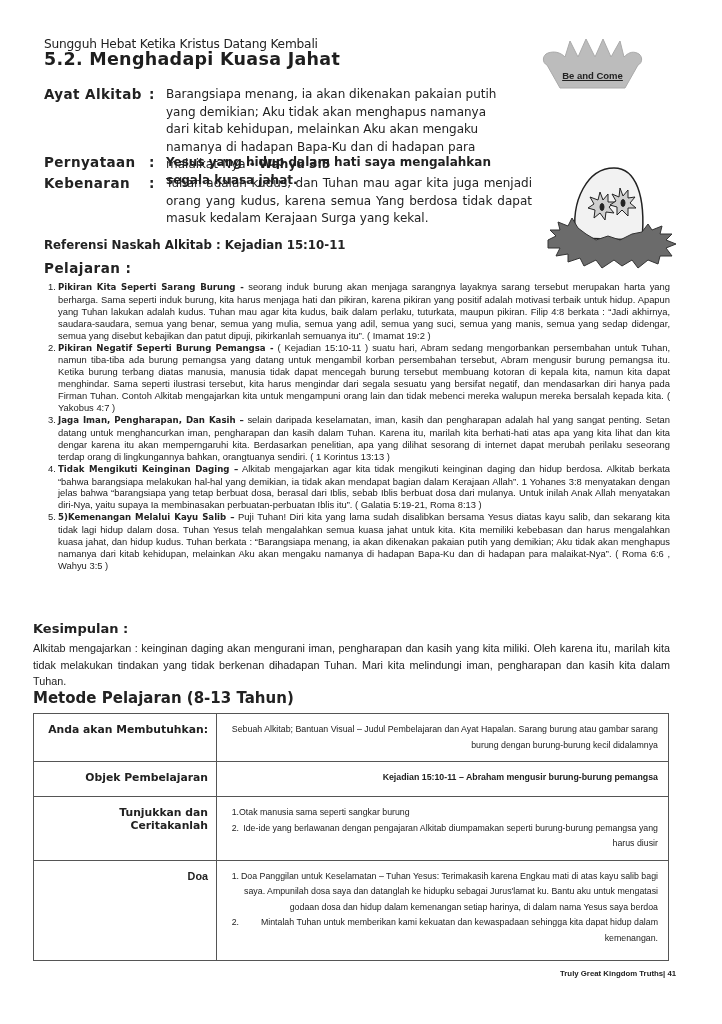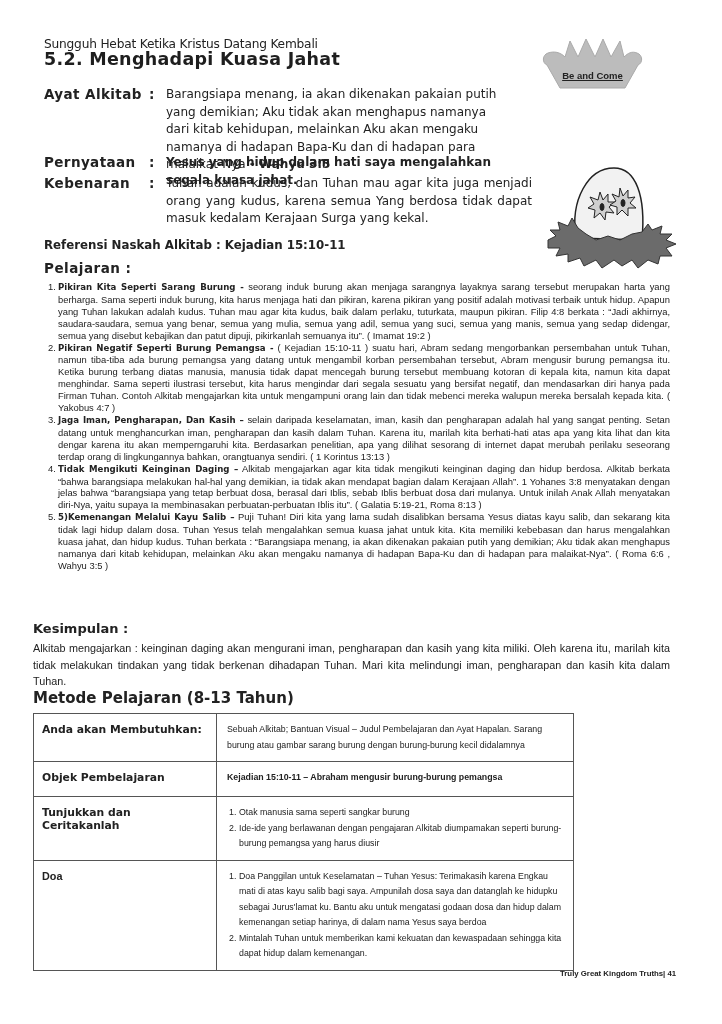--- a/index.html
+++ b/index.html
@@ -28,21 +28,21 @@
   .lesson-list { position: absolute; left: 48px; top: 281px; width: 622px; font-family: "Liberation Sans", sans-serif; font-size: 9.4px; line-height: 11.9px; color: #222; }
   .lesson-item { display: flex; text-align: justify; }
   .lesson-num { width: 10px; flex-shrink: 0; }
   .lesson-body { flex: 1; }
   .lesson-body b { font-family: "DejaVu Sans", sans-serif; font-size: 8.6px; font-weight: bold; }
 
   .kesimpulan-h { position: absolute; left: 33px; top: 621px; font-size: 13px; font-weight: bold; }
   .kesimpulan-body { position: absolute; left: 33px; top: 640px; width: 637px; font-size: 10.8px; line-height: 16.5px; text-align: justify; font-family: "Liberation Sans", sans-serif; }
   .metode-h { position: absolute; left: 33px; top: 689px; font-size: 15px; font-weight: bold; }
 
-  table.metode { position: absolute; left: 33px; top: 713px; width: 541px; border-collapse: collapse; border: 1.5px solid #555; }
+  table.metode { position: absolute; left: 33px; top: 713px; width: 636px; border-collapse: collapse; border: 1.5px solid #555; text-align: right; }
   table.metode td { border: 1.2px solid #555; vertical-align: top; }
   td.mlabel { width: 183px; padding: 9px 8px 0 8px; font-size: 10.8px; font-weight: bold; color: #222; }
   td.mval { padding: 8px 10px 8px 10px; font-family: "Liberation Sans", sans-serif; font-size: 8.8px; line-height: 15.5px; color: #222; }
   td.mval.bold { font-weight: bold; }
   .mrow1 td { height: 44px; }
   .mrow2 td { height: 35px; }
   .mrow3 td { height: 53px; }
   .mrow4 td { height: 100px; margin-top: 20px; }
   .mval ol { list-style: none; }
   .mval li { display: flex; }

